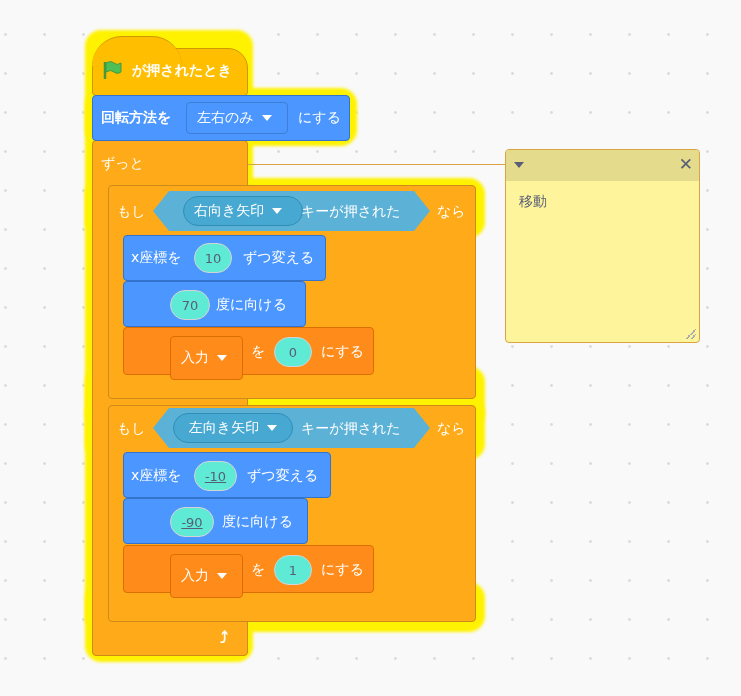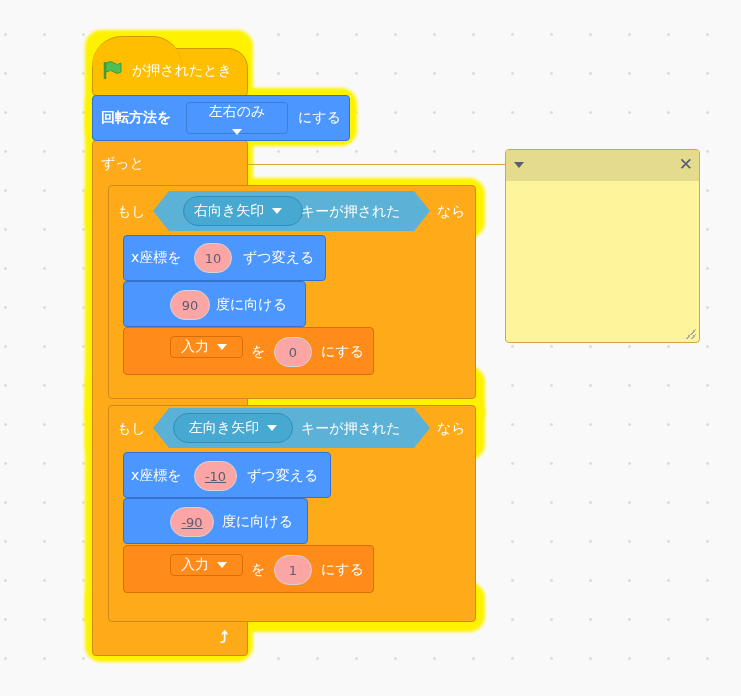--- a/index.html
+++ b/index.html
@@ -19,30 +19,30 @@
 
   
   .events  { background:#ffbf00; border:1px solid #cc9900; }
   .control { background:#ffab19; border:1px solid #cf8b17; }
   .motion  { background:#4c97ff; border:1px solid #3373cc; }
   .data    { background:#ff8c1a; border:1px solid #db6e00; }
 
   .rb { border-radius:4px; }
 
   .pill-num {
-    position:absolute; background:#fca5a5; border:1px solid #d4d4d4; border-radius:16px;
+    position:absolute; background:#5eead4; border:1px solid #d4d4d4; border-radius:16px;
     height:30px; box-sizing:border-box; display:flex; align-items:center; justify-content:center;
     color:#575e75; font-size:13px;
   }
   .dropdown {
     position:absolute; box-sizing:border-box; display:flex; align-items:center; gap:8px;
     padding:0 10px; color:#fff; font-size:14px; height:32px;
   }
-  .dd-motion { background:#4c97ff; border:1px solid #3d7ed6; border-radius:4px;flex-direction:column; }
-  .dd-data   { background:#ff8c1a; border:1px solid #db6e00; border-radius:4px; height:22px;gap:8px; }
+  .dd-motion { background:#4c97ff; border:1px solid #3d7ed6; border-radius:4px; }
+  .dd-data   { background:#ff8c1a; border:1px solid #db6e00; border-radius:4px; height:44px;gap:8px; }
   .dd-sensing{ background:#47a8d1; border:1px solid #2e8eb8; border-radius:16px; height:30px; }
   .caret { width:0; height:0; border-left:5px solid transparent; border-right:5px solid transparent; border-top:6px solid #fff; display:inline-block; }
 
   .hex {
     position:absolute; background:#5cb1d6;
     clip-path: polygon(16px 0, calc(100% - 16px) 0, 100% 50%, calc(100% - 16px) 100%, 16px 100%, 0 50%);
   }
 
   .comment {
     position:absolute; left:505px; top:149px; width:195px; height:194px;
@@ -68,21 +68,21 @@
 <div class="abs" style="left:220px;top:628px;color:#fff;font-size:16px;font-weight:bold;">⤴</div>
 
 <div class="abs events" style="left:92px;top:48px;width:156px;height:48px;border-radius:20px 20px 4px 4px;"></div>
 <div class="abs" style="left:92px;top:36px;width:90px;height:30px;background:#ffbf00;border-radius:40px 40px 0 0;border-top:1px solid #cc9900;"></div>
 <div class="abs" style="left:102px;top:60px;width:20px;height:20px;">
   <svg width="20" height="20" viewBox="0 0 20 20">
       <path d="M3 2 L3 19" stroke="#45993d" stroke-width="2.5"></path>
       <path d="M4 3 Q9 0 12 3 Q15 6 19 3 L19 12 Q15 15 12 12 Q9 9 4 12 Z" fill="#4cbf56" stroke="#45993d" stroke-width="1"></path>
     </svg>
 </div>
-<div class="abs txt" style="left:132px;top:62px;">が押されたとき</div>
+<div class="abs txt" style="left:132px;top:62px;font-weight:bold;">が押されたとき</div>
 
 <div class="abs motion rb" style="left:92px;top:95px;width:258px;height:46px;"></div>
 <div class="abs txt" style="left:101px;top:109px;font-weight:bold;">回転方法を</div>
 <div class="dropdown dd-motion" style="left:186px;top:102px;width:102px;">
   <span>左右のみ</span>
   <span class="caret"></span>
 </div>
 <div class="abs txt" style="left:298px;top:109px;">にする</div>
 
 <div class="abs control rb" style="left:108px;top:185px;width:368px;height:214px;"></div>
@@ -97,21 +97,21 @@
 
 <div class="abs motion rb" style="left:123px;top:235px;width:203px;height:46px;"></div>
 <div class="abs txt" style="left:131px;top:249px;">x座標を</div>
 <div class="pill-num" style="left:194px;top:243px;width:38px;">
     <span>10</span>
   </div>
 <div class="abs txt" style="left:243px;top:249px;">ずつ変える</div>
 
 <div class="abs motion rb" style="left:123px;top:281px;width:183px;height:46px;"></div>
 <div class="pill-num" style="left:170px;top:290px;width:40px;">
-    <span>90</span>
+    <span>70</span>
   </div>
 <div class="abs txt" style="left:216px;top:296px;">度に向ける</div>
 
 <div class="abs data rb" style="left:123px;top:327px;width:251px;height:48px;"></div>
 <div class="dropdown dd-data" style="left:170px;top:336px;width:73px;">
   <span>入力</span>
   <span class="caret"></span>
 </div>
 <div class="abs txt" style="left:251px;top:343px;">を</div>
 <div class="pill-num" style="left:274px;top:337px;width:38px;">
@@ -151,14 +151,15 @@
 <div class="pill-num" style="left:274px;top:555px;width:38px;">
     <span>1</span>
   </div>
 <div class="abs txt" style="left:321px;top:561px;">にする</div>
 
 <div class="comment">
   <div class="comment-top">
     <span class="abs" style="left:8px;top:12px;width:0;height:0;border-left:5px solid transparent;border-right:5px solid transparent;border-top:6px solid #575e75;"></span>
     <span class="abs" style="right:6px;top:4px;color:#575e75;font-size:17px;font-weight:bold;">✕</span>
   </div>
+  <div class="comment-text">移動</div>
   <div class="abs" style="right:3px;bottom:3px;width:10px;height:10px;background:linear-gradient(135deg, transparent 45%, #aaa 45%, #aaa 55%, transparent 55%, transparent 70%, #aaa 70%, #aaa 80%, transparent 80%);"></div>
 </div>
 
 </body></html>

